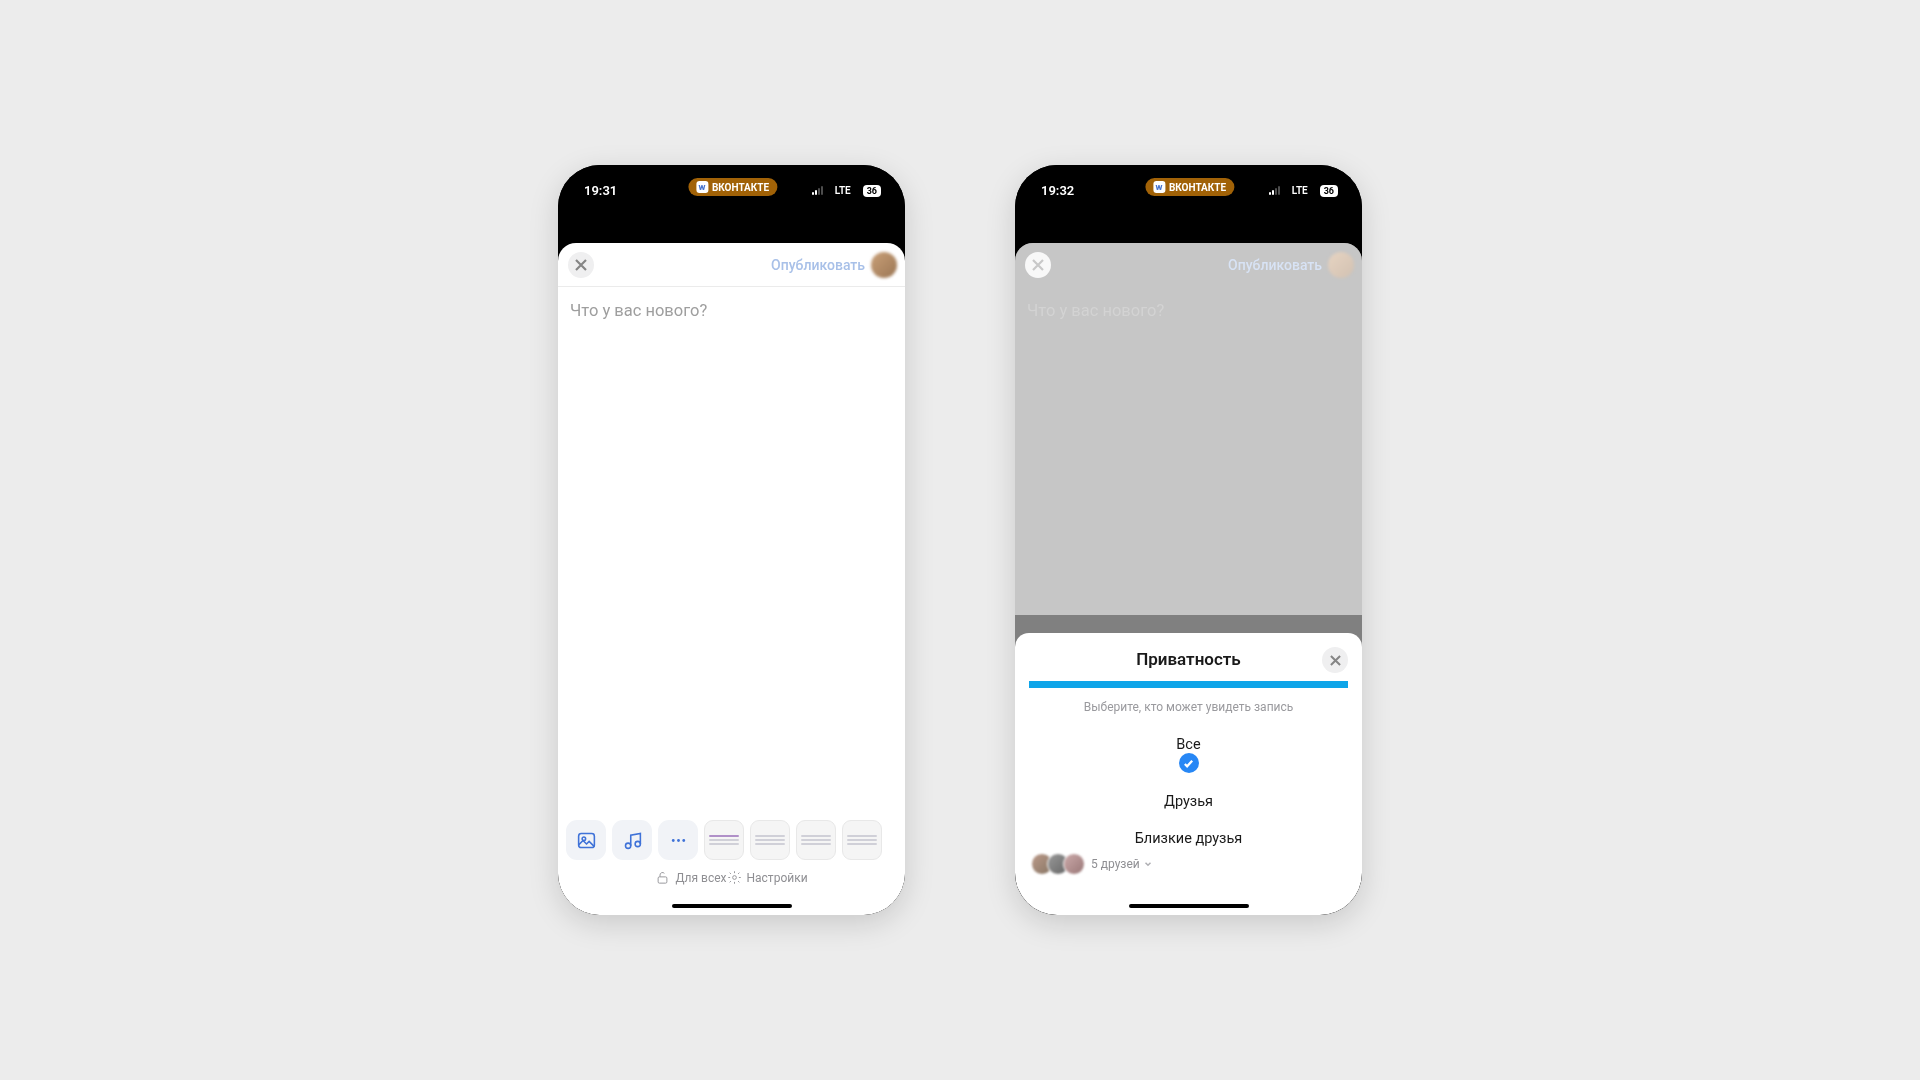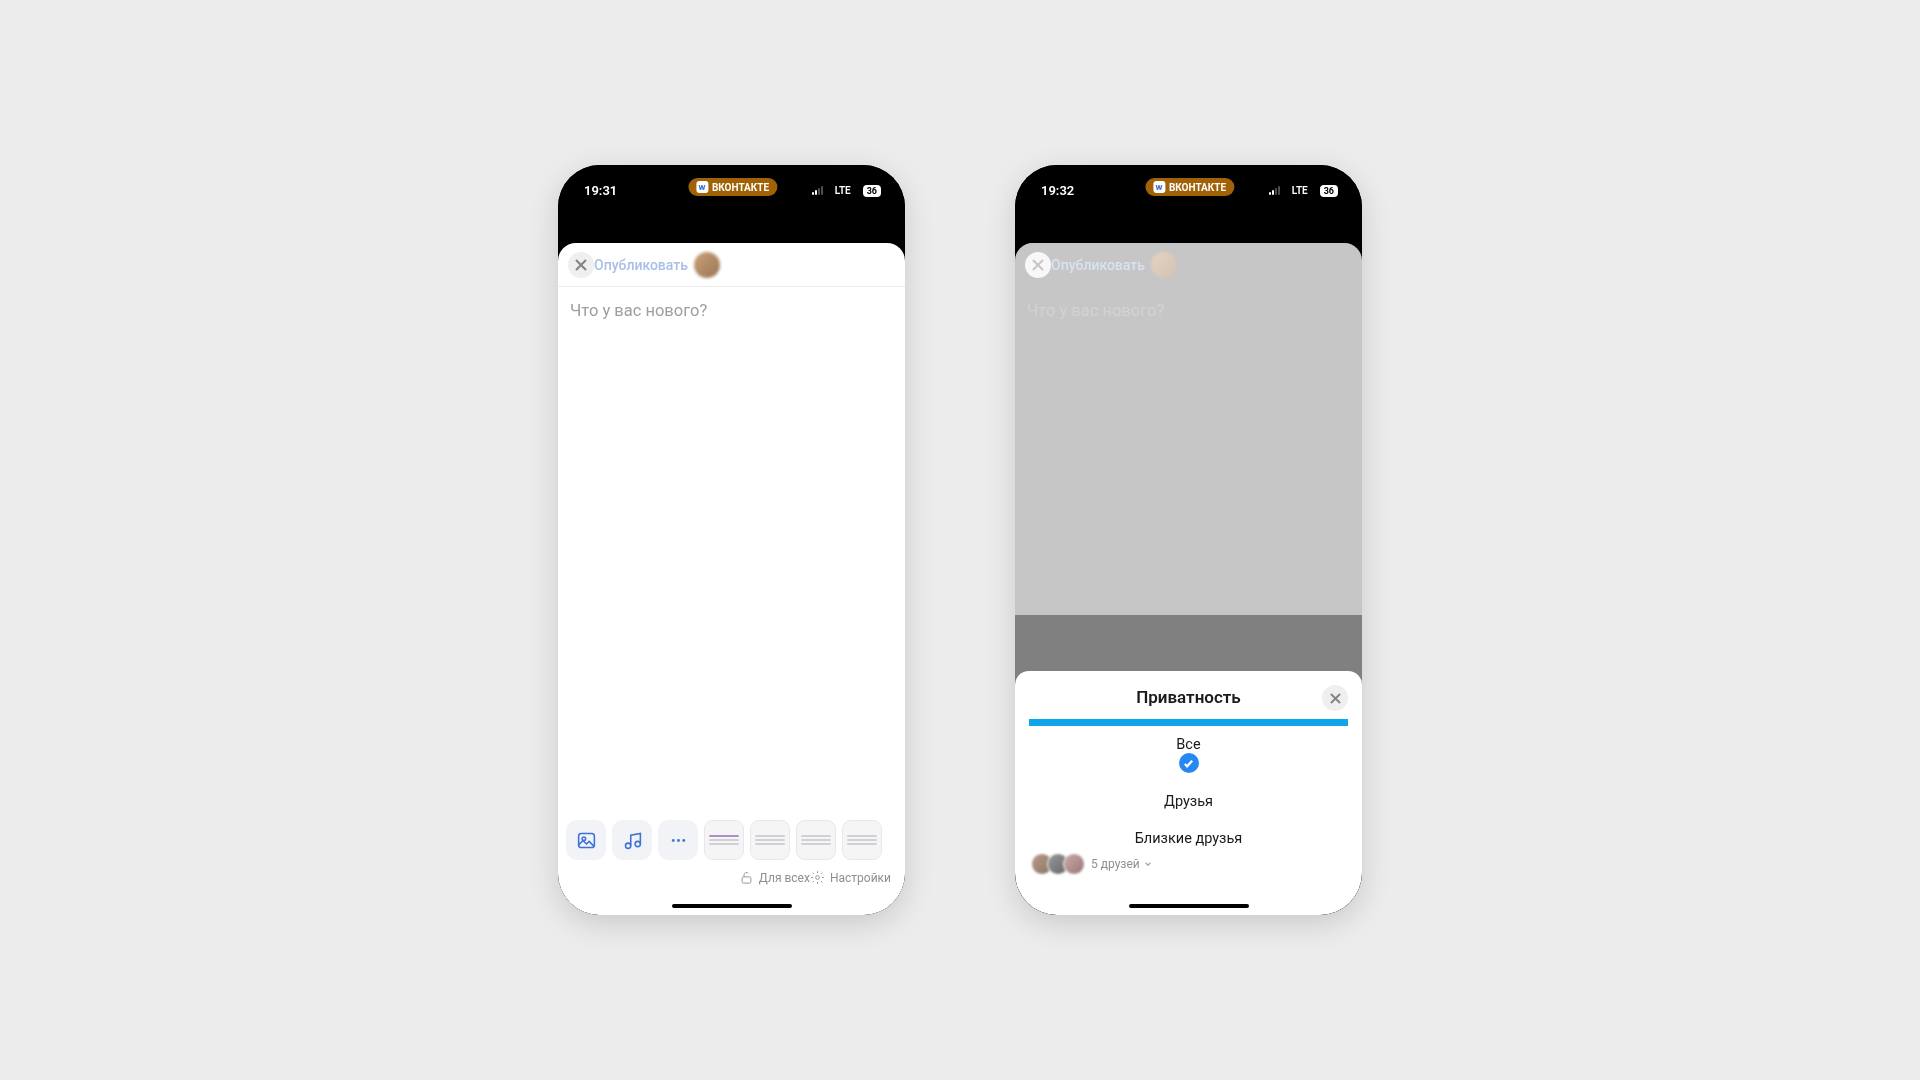--- a/index.html
+++ b/index.html
@@ -11,37 +11,37 @@
     .vk-pill { background: #a16207; color: #fff; font-size: 10px; font-weight: 700; padding: 3px 8px; border-radius: 10px; display: inline-flex; align-items: center; gap: 4px; position: absolute; left: 50%; transform: translateX(-50%); top: -5px; }
     .vk-pill::before { content: 'W'; background: #fff; color: #4a76ce; width: 12px; height: 12px; border-radius: 3px; font-size: 8px; display: inline-flex; align-items: center; justify-content: center; font-weight: 900; }
     .status-right { display: flex; gap: 12px; align-items: center; font-size: 10px; font-weight: 600; }
     .signal-bars { display: inline-flex; align-items: flex-end; gap: 1px; }
     .signal-bars span { width: 2px; background: #fff; border-radius: 1px; }
     .signal-bars span:nth-child(1){height:3px}.signal-bars span:nth-child(2){height:5px}.signal-bars span:nth-child(3){height:7px;opacity:.3}.signal-bars span:nth-child(4){height:9px;opacity:.3}
     .battery-badge { background: #fff; color: #000; font-size: 9px; padding: 1px 4px; border-radius: 4px; font-weight: 700; }
     .screen { position: absolute; top: 78px; left: 0; right: 0; bottom: 0; background: #fff; border-radius: 18px 18px 42px 42px; overflow: hidden; }
     .screen.dimmed > .compose-header, .screen.dimmed > .compose-body { opacity: .45; background: #808080; }
     .screen.dimmed > .compose-header { border-color: #808080; }
-    .compose-header { height: 44px; border-bottom: 1px solid #ebebeb; display: flex; align-items: center; padding: 0 8px 0 10px; }
+    .compose-header { height: 44px; border-bottom: 1px solid #ebebeb; display: flex; align-items: center; justify-content: space-between; padding: 0 8px 0 10px; }
     .close-btn { width: 26px; height: 26px; border-radius: 50%; background: #efeff0; display: flex; align-items: center; justify-content: center; }
     .close-btn svg { width: 12px; height: 12px; stroke: #858585; stroke-width: 2.2; }
     .header-right { display: flex; align-items: center; gap: 6px; }
     .publish-link { color: #a8c0e8; font-size: 14px; font-weight: 500; }
     .avatar { width: 26px; height: 26px; border-radius: 50%; background: linear-gradient(135deg,#c9a078,#9b7654); filter: blur(1.5px); }
     .compose-body { padding: 14px 12px; flex: 1; height: calc(100% - 44px - 104px); }
     .placeholder { color: #9e9e9e; font-size: 16.5px; }
     .toolbar { position: absolute; bottom: 0; left: 0; right: 0; background: #fff; padding: 6px 8px 30px; }
     .tool-row { display: flex; gap: 6px; align-items: center; }
     .tool-btn { width: 40px; height: 40px; border-radius: 11px; background: #f1f3f7; display: flex; align-items: center; justify-content: center; flex-shrink: 0; }
     .tool-btn.primary svg { stroke: #3f72d8; fill: none; }
     .tool-btn svg { width: 21px; height: 21px; stroke-width: 1.8; }
     .thumb { width: 40px; height: 40px; border-radius: 9px; background: #f5f5f5; border: 1px solid #e8e8e8; flex-shrink: 0; display: flex; flex-direction: column; justify-content: center; gap: 2px; padding: 4px; }
     .thumb .tline { height: 2px; background: #d0d0d8; border-radius: 1px; }
     .thumb.v1 .tline:first-child { background: #b090c8; }
-    .bottom-row { display: flex; justify-content: flex-end; align-items: center; padding: 10px 6px 0; font-size: 12px; color: #8f8f93; }
+    .bottom-row { display: flex; justify-content: center; align-items: center; padding: 10px 6px 0; font-size: 12px; color: #8f8f93; }
     .bottom-item { display: flex; align-items: center; gap: 5px; }
     .bottom-item svg { width: 15px; height: 15px; stroke: #9a9a9e; fill: none; stroke-width: 1.6; }
     .home-indicator { position: absolute; bottom: 7px; left: 50%; transform: translateX(-50%); width: 120px; height: 4px; background: #000; border-radius: 3px; }
     .sheet { position: absolute; bottom: 0; left: 0; right: 0; background: #fff; border-radius: 14px 14px 42px 42px; padding: 16px 14px 30px; }
     .sheet-header { display: flex; align-items: center; justify-content: center; position: relative; padding-bottom: 12px; border-bottom: 7px solid #0ea5e9; }
     .sheet-title { font-size: 17px; font-weight: 600; color: #1a1a1a; }
     .sheet-close { position: absolute; right: 0; top: -2px; width: 26px; height: 26px; border-radius: 50%; background: #efeff0; display: flex; align-items: center; justify-content: center; }
     .sheet-close svg { width: 11px; height: 11px; stroke: #858585; stroke-width: 2.2; }
     .sheet-sub { text-align: center; color: #9a9a9e; font-size: 12px; padding: 12px 0; }
     .opt { display: flex; justify-content: space-between; align-items: center; padding: 10px 2px; font-size: 14.5px; color: #1a1a1a; flex-direction: column; }
@@ -196,20 +196,21 @@
     <div class="dimmed-fill"></div>
     <div class="sheet">
       <div class="sheet-header">
         <div class="sheet-title">Приватность</div>
         <div class="sheet-close">
           <svg viewBox="0 0 12 12">
               <path d="M1 1L11 11M11 1L1 11"></path>
             </svg>
         </div>
       </div>
+      <div class="sheet-sub">Выберите, кто может увидеть запись</div>
       <div class="opt">
         <span>Все</span>
         <span class="check-mark">
           <svg viewBox="0 0 12 12">
               <path d="M2 6.5l2.5 2.5L10 3"></path>
             </svg>
         </span>
       </div>
       <div class="opt">
         <span>Друзья</span>

